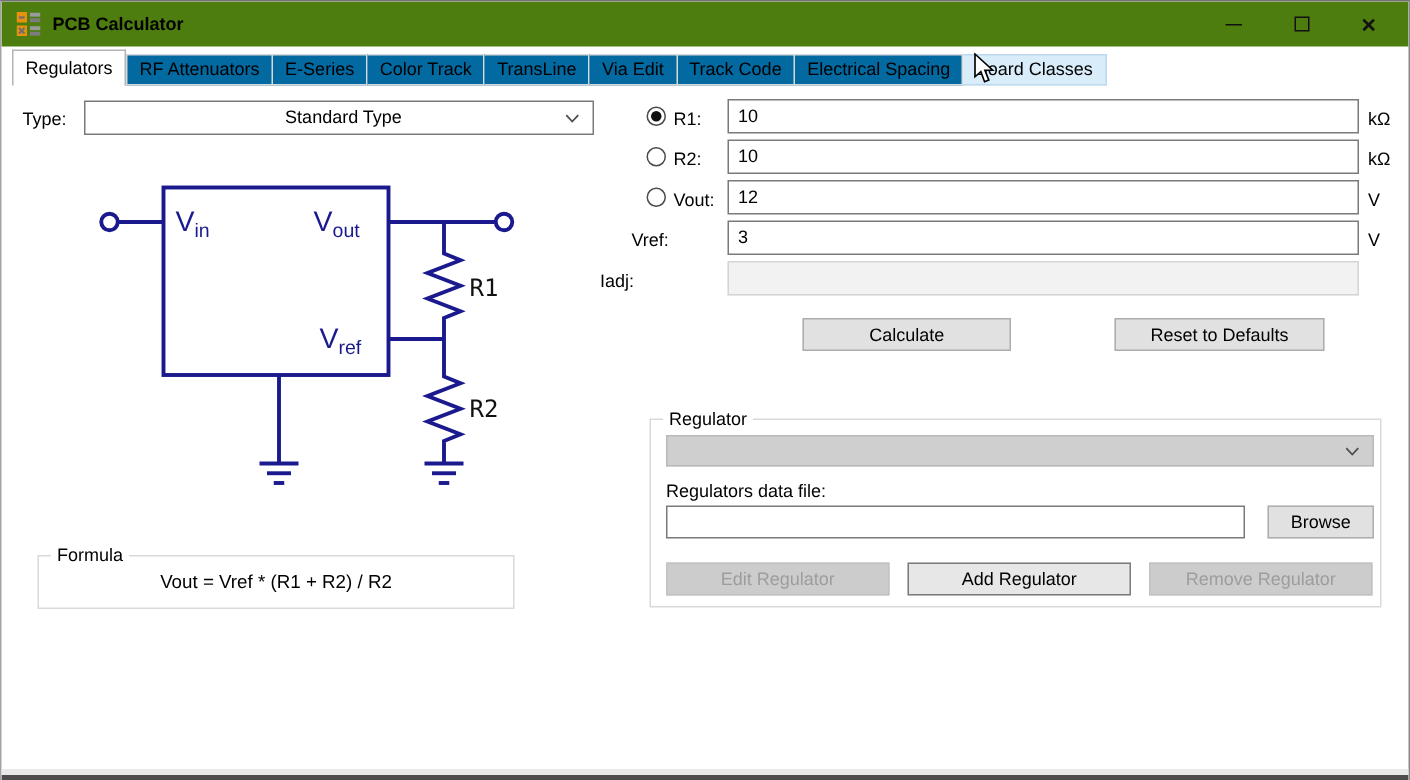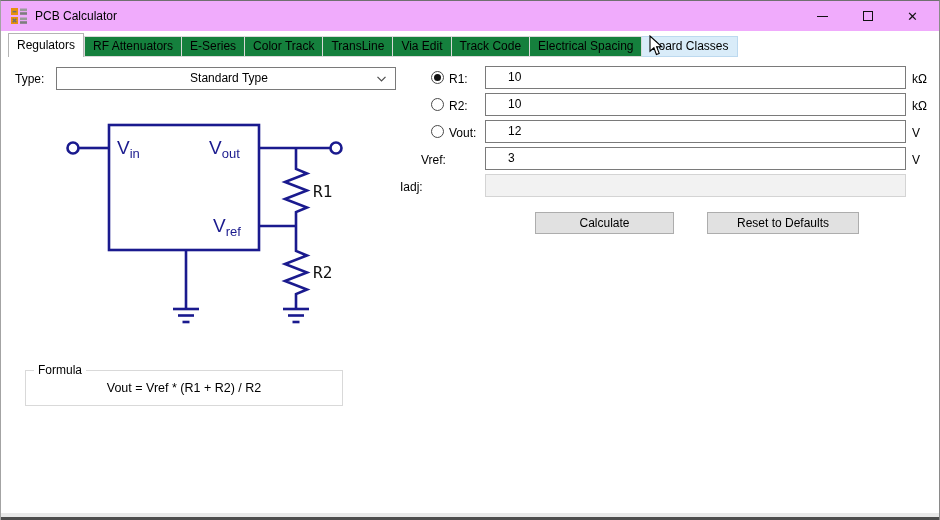--- a/index.html
+++ b/index.html
@@ -4,45 +4,45 @@
 <style>
   * { margin:0; padding:0; box-sizing:border-box; }
   html,body { background:#c9c9c9; }
   body { font-family:"Liberation Sans", sans-serif; }
   #window {
     position:relative; width:940px; height:520px; background:#ffffff;
     border-top:1px solid #707070; border-left:1px solid #a3a3a3; border-right:1px solid #8a8a8a;
     overflow:hidden; font-size:12px; color:#000;
   }
   
-  .titlebar { position:absolute; left:0; top:0; width:100%; height:30px; background:#f0abfc; }
+  .titlebar { position:absolute; left:0; top:0; width:100%; height:30px; background:#4d7c0f;font-weight:bold; }
   .app-icon { position:absolute; left:10px; top:7px; width:16px; height:16px; }
   .title-text { position:absolute; left:34px; top:0; height:30px; line-height:30px; font-size:12px; }
   .winbtn { position:absolute; top:0; width:45px; height:30px; display:flex; align-items:center; justify-content:center; }
   .winbtn.min  { right:94px; } .winbtn.max { right:49px; } .winbtn.close { right:4px; }
   .glyph-min { width:11px; height:1px; background:#111; }
   .glyph-max { width:10px; height:10px; border:1px solid #111; }
   .glyph-close { font-size:13px; color:#111; line-height:1; }
   
   .tabbar { position:absolute; left:7px; top:32px; height:24px; display:flex; align-items:flex-start; }
   .tab {
     height:21px; margin-top:3px; padding:0 8px; line-height:19px; font-size:12px;
-    background:#15803d; border:1px solid #d9d9d9; border-left-width:0; white-space:nowrap;
+    background:#0369a1; border:1px solid #d9d9d9; border-left-width:0; white-space:nowrap;
   }
   .tab:first-child { border-left-width:1px; }
   .tab.active {
     height:24px; margin-top:0; line-height:22px; background:#fff;
     border:1px solid #b4b4b4; border-bottom:none; position:relative; z-index:2;
   }
   .tab.active + .tab { border-left-width:1px; }
   .tab.hover { background:#d9ecf9; border-color:#bcd9ef; }
   
   .textfield {
     position:absolute; height:23px; background:#fff; border:1px solid #7a7a7a;
-    line-height:21px; padding-left:22px; font-size:12px; overflow:hidden;
+    line-height:21px; padding-left:6px; font-size:12px; overflow:hidden;
   }
   .textfield.disabled { background:#f2f2f2; border-color:#d4d4d4; }
   .btn {
     position:absolute; height:22px; background:#e1e1e1; border:1px solid #adadad;
     font-size:12px; text-align:center; line-height:20px; color:#000;
   }
   .btn.primary { border-color:#7a7a7a; background:#e7e7e7; }
   .btn.disabled { background:#cccccc; border-color:#c2c2c2; color:#9d9d9d; }
   .dropdown {
     position:absolute; height:23px; background:#fff; border:1px solid #7a7a7a;
@@ -176,17 +176,36 @@
 
   <div class="label" style="left:420px; top:152px; width:58px; text-align:left;">Vref:</div>
   <div class="textfield" style="left:484px; top:146px; width:421px;"><span>3</span></div>
   <div class="unit" style="left:911px; top:152px;">V</div>
 
   <div class="label" style="left:399px; top:179px; width:58px; text-align:left;">Iadj:</div>
   <div class="textfield disabled" style="left:484px; top:173px; width:421px;"><span></span></div>
   <div class="unit" style="left:911px; top:179px;margin-left:36px;">µA</div>
 
   <div class="btn" style="left:534px; top:211px; width:139px;">Calculate</div>
-  <div class="btn" style="left:706px; top:211px; width:152px;">Reset to Defaults</div>
-
+  <div class="btn" style="left:742px; top:211px; width:140px;">Reset to Defaults</div>
+
+  <div class="fieldset" style="left:432px; top:278px; width:488px; height:126px;">
+    <div class="legend" style="left:8px;">Regulator</div>
+
+    <div class="dropdown disabled" style="left:10px; top:10px; width:472px; height:21px; line-height:19px;">
+      <span></span>
+      <svg class="chev" style="top:7px;" width="9" height="6" viewBox="0 0 9 6">
+        <polyline points="0.5,0.8 4.5,5 8.5,0.8" fill="none" stroke="#4d4d4d" stroke-width="1.2"></polyline>
+      </svg>
+    </div>
+
+    <div class="label" style="left:10px; top:40px;">Regulators data file:</div>
+
+    <div class="textfield" style="left:10px; top:57px; width:386px; height:22px; line-height:20px;"><span></span></div>
+    <div class="btn" style="left:411px; top:57px; width:71px;">Browse</div>
+
+    <div class="btn disabled" style="left:10px;  top:95px; width:149px;">Edit Regulator</div>
+    <div class="btn primary" style="left:171px; top:95px; width:149px;">Add Regulator</div>
+    <div class="btn disabled" style="left:332px; top:95px; width:149px;">Remove Regulator</div>
+  </div>
 
   <div class="bottom-edge"></div>
 </div>
 
 </body></html>

